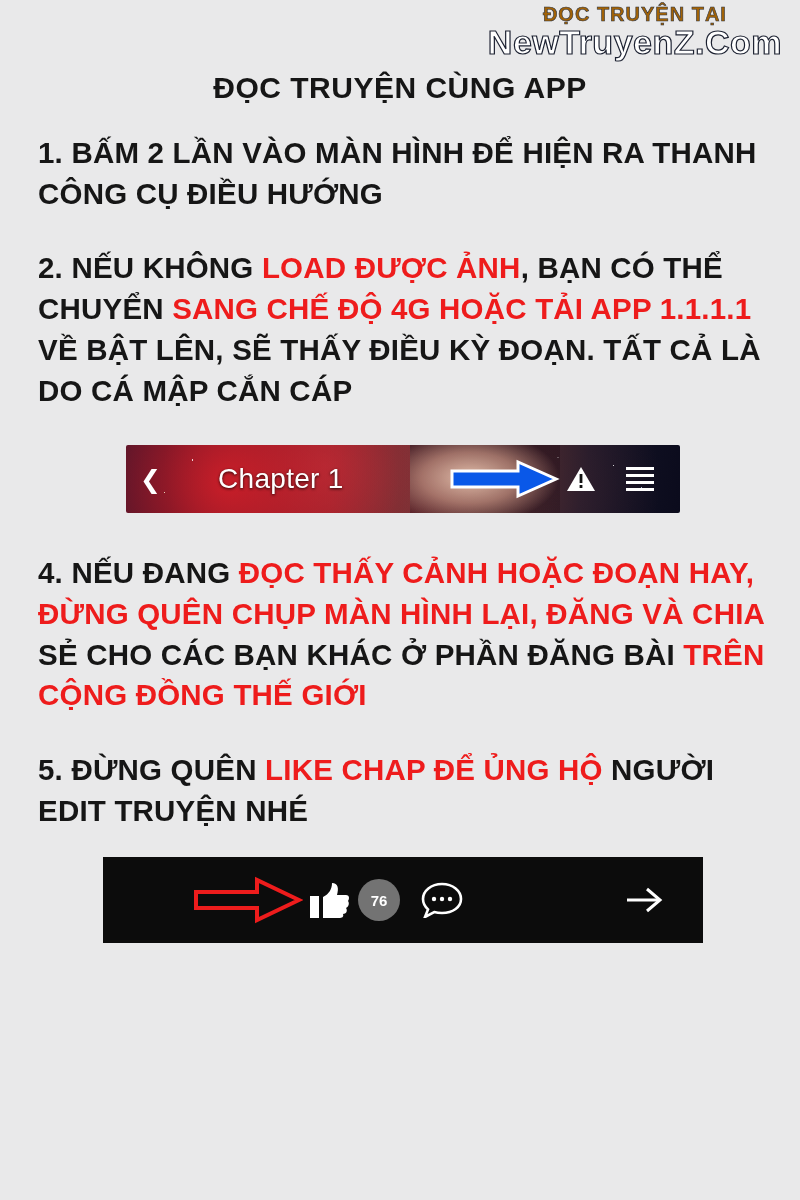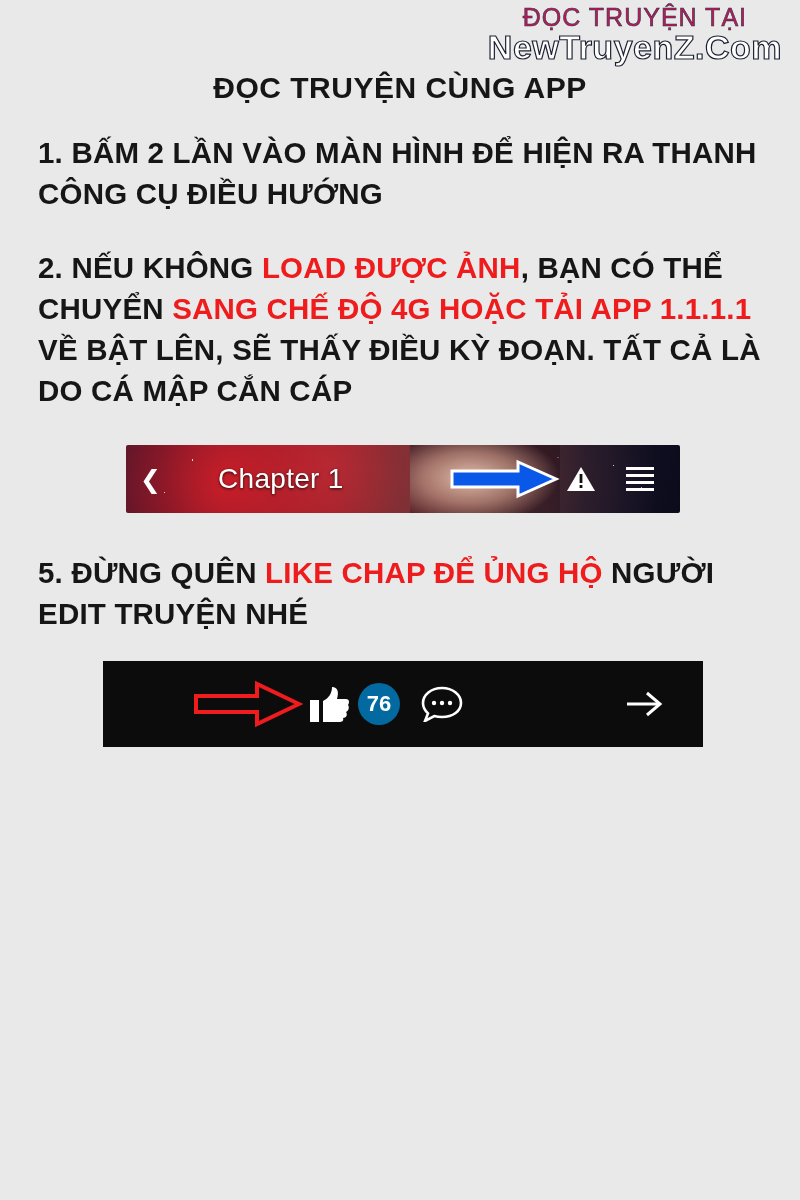--- a/index.html
+++ b/index.html
@@ -18,24 +18,24 @@
 
   .watermark {
     position: absolute;
     top: 4px;
     right: 18px;
     text-align: center;
     line-height: 1.05;
     user-select: none;
   }
   .watermark .wm-top {
-    font-size: 25px;
-    font-weight: normal;
+    font-size: 20px;
+    font-weight: bold;
     letter-spacing: 1px;
-    color: #be185d;
+    color: #a16207;
     -webkit-text-stroke: 0.6px #2e3440;
   }
   .watermark .wm-main {
     font-size: 34px;
     font-weight: bold;
     color: #ffffff;
     -webkit-text-stroke: 1.2px #1b2030;
     letter-spacing: 0.5px;
   }
 
@@ -185,23 +185,23 @@
     height: 40px;
   }
   .like-count {
     position: absolute;
     left: 255px;
     top: 50%;
     transform: translateY(-50%);
     width: 42px;
     height: 42px;
     border-radius: 50%;
-    background: #0369a1;
+    background: #737373;
     color: #ffffff;
-    font-size: 22px;
+    font-size: 15px;
     font-weight: bold;
     display: flex;
     align-items: center;
     justify-content: center;
   }
   .comment-icon {
     position: absolute;
     left: 318px;
     top: 50%;
     transform: translateY(-50%);
@@ -257,20 +257,23 @@
     </svg>
 
     <div class="list-icon">
       <i></i>
         <i></i>
         <i></i>
         <i></i>
     </div>
   </div>
 
+  <p class="para">
+    <span>4. NẾU ĐANG </span><span class="red">ĐỌC THẤY CẢNH HOẶC ĐOẠN HAY, ĐỪNG QUÊN CHỤP MÀN HÌNH LẠI, ĐĂNG VÀ CHIA</span><span> SẺ CHO CÁC BẠN KHÁC Ở PHẦN ĐĂNG BÀI </span><span class="red">TRÊN CỘNG ĐỒNG THẾ GIỚI</span>
+  </p>
 
   <p class="para tight">
     <span>5. ĐỪNG QUÊN </span><span class="red">LIKE CHAP ĐỂ ỦNG HỘ</span><span> NGƯỜI EDIT TRUYỆN NHÉ</span>
   </p>
 
   <div class="banner-actions">
     <svg class="red-arrow" viewBox="0 0 110 48">
       <path d="M3 16 H64 V4 L106 24 L64 44 V32 H3 Z" fill="#0c0c0c" stroke="#ee1c1c" stroke-width="4"></path>
     </svg>
 

